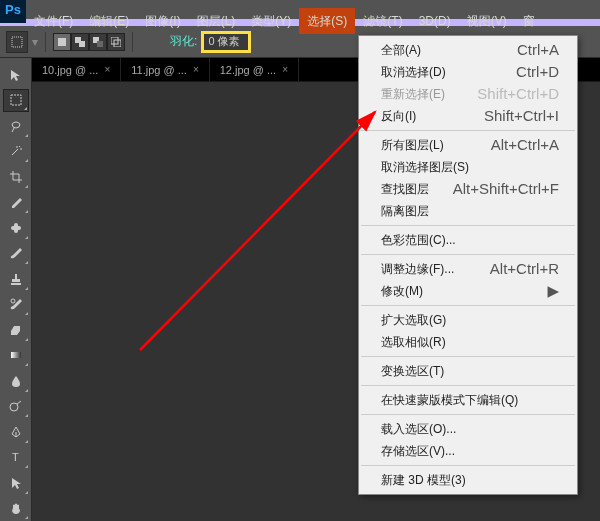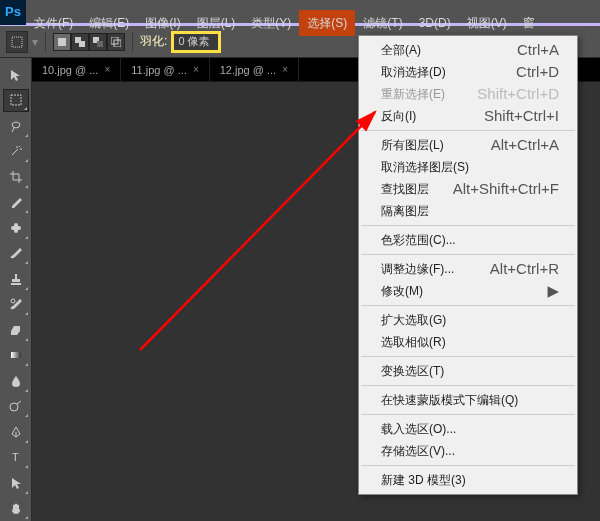--- a/index.html
+++ b/index.html
@@ -1,26 +1,26 @@
 <!DOCTYPE html>
 <html><head>
 <meta charset="utf-8">
 <style>
   * { margin: 0; padding: 0; box-sizing: border-box; font-family: "Microsoft YaHei", Arial, sans-serif; }
   body { background: #323232; width: 600px; height: 521px; overflow: hidden; color: #d0d0d0; font-size: 12px; position: relative; }
   
-  .menubar { display: flex; align-items: center; height: 26px; background: #535353; border-bottom: 3px solid #c4b5fd; }
+  .menubar { display: flex; align-items: center; height: 26px; background: #535353; border-bottom: 7px solid #c4b5fd; }
   .ps-logo { width: 26px; height: 26px; background: #001e36; color: #31a8ff; display: flex; align-items: center; justify-content: center; font-weight: bold; font-size: 13px; }
   .menu-item { padding: 0 8px; height: 26px; line-height: 26px; cursor: default; color: #d8d8d8; margin-top: 23px; }
   .menu-item.active { background: #c2410c; }
   
   .optbar { display: flex; align-items: center; height: 32px; background: #535353; border-bottom: 1px solid #2a2a2a; padding: 0 6px; gap: 4px; }
   .opt-icon { width: 22px; height: 22px; border: 1px solid #2a2a2a; background: #3a3a3a; display: flex; align-items: center; justify-content: center; }
   .opt-sep { width: 1px; height: 20px; background: #3a3a3a; margin: 0 3px; }
-  .opt-label { color: #fef9c3; font-size: 12px; }
+  .opt-label { color: #5eead4; font-size: 12px; margin-left: 30px; }
   .opt-input { background: #3a3a3a; border: 3px solid #fde047; color: #d0d0d0; padding: 2px 4px; width: 50px; font-size: 11px; }
   .geom-group { display: flex; gap: 0; }
   .geom-group .g { width: 18px; height: 18px; background: #3a3a3a; border: 1px solid #222; display:flex; align-items:center; justify-content:center; }
   .geom-group .g.sel { background: #6a6a6a; }
   
   .workspace { display: flex; height: calc(521px - 58px); }
   .toolbar { width: 32px; background: #535353; border-right: 1px solid #2a2a2a; display: flex; flex-direction: column; padding-top: 4px; }
   .tool { width: 26px; height: 24px; margin: 1px 3px; display: flex; align-items: center; justify-content: center; position: relative; }
   .tool.sel { background: #3a3a3a; border: 1px solid #222; }
   .tool .corner { position:absolute; right:1px; bottom:1px; width:0; height:0; border-right:3px solid #aaa; border-top:3px solid transparent; }

